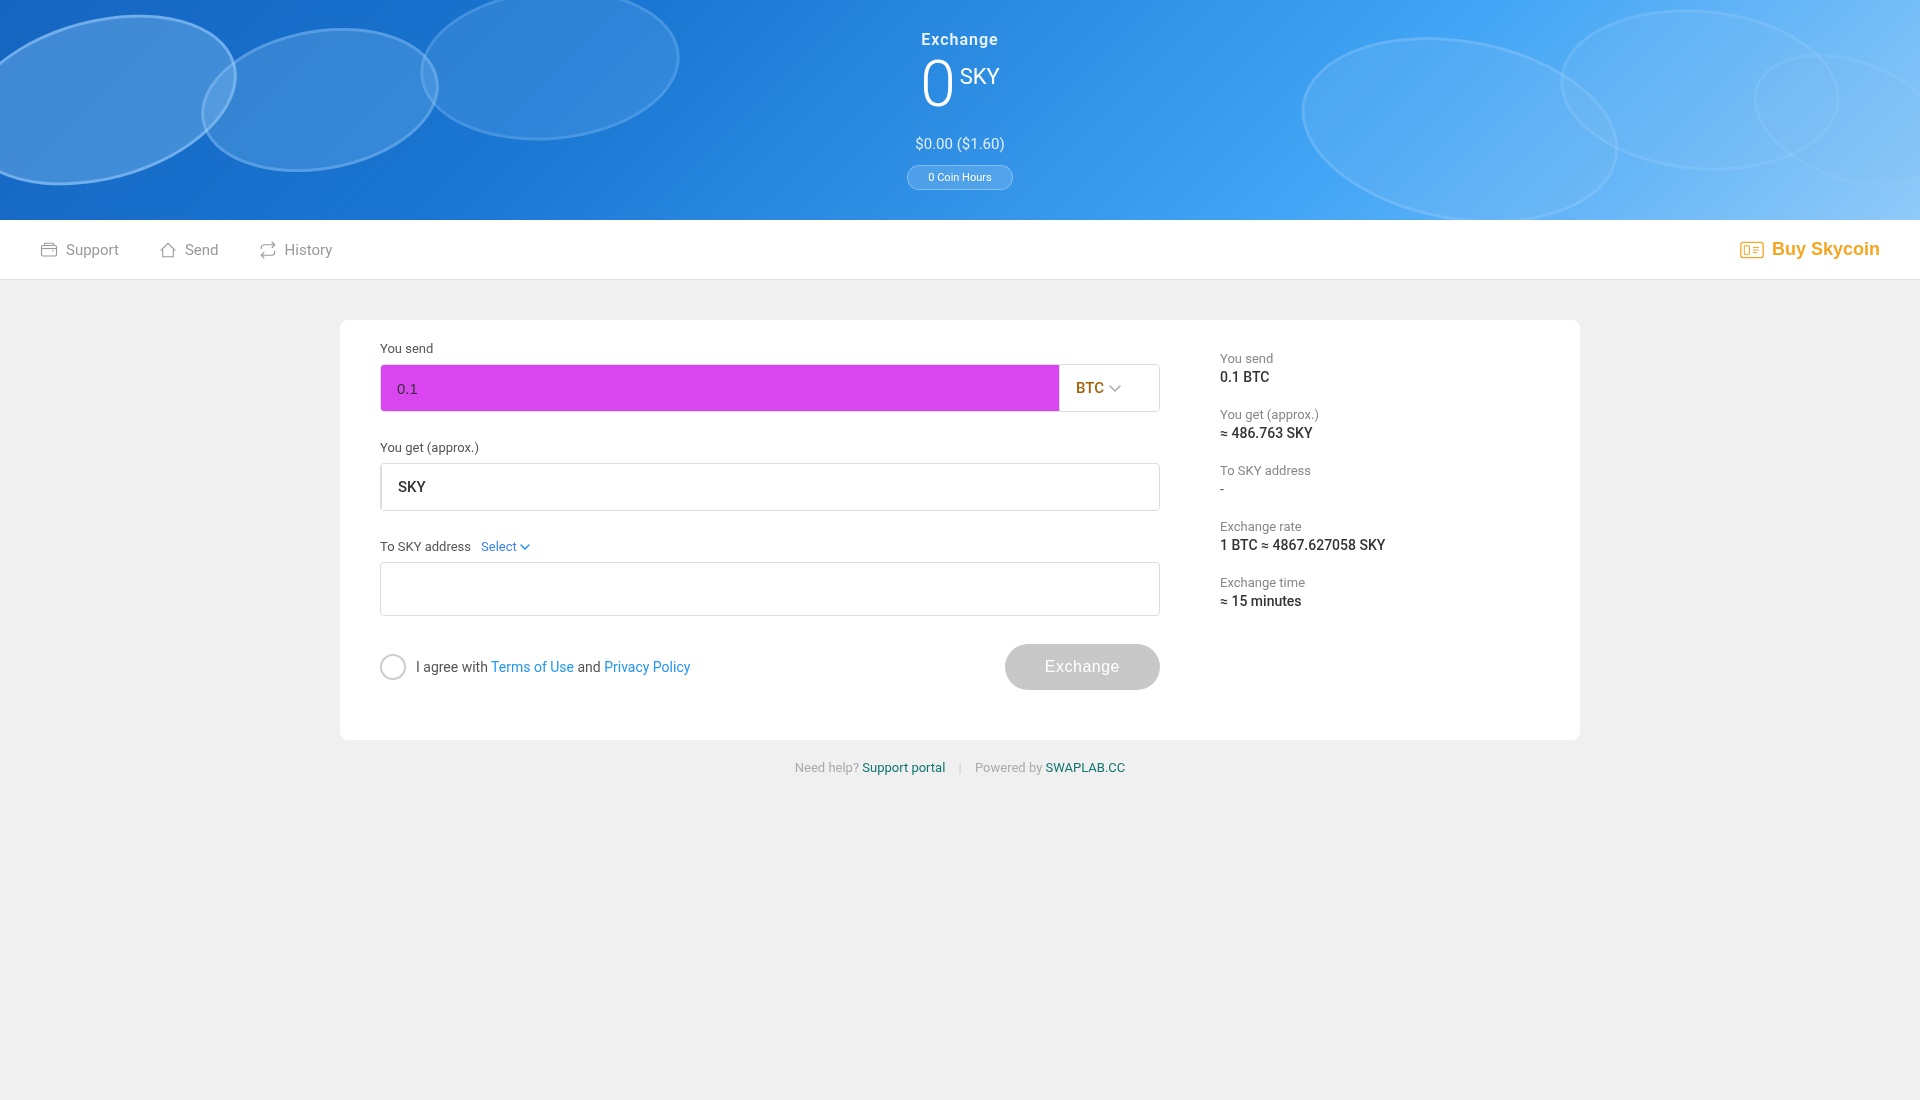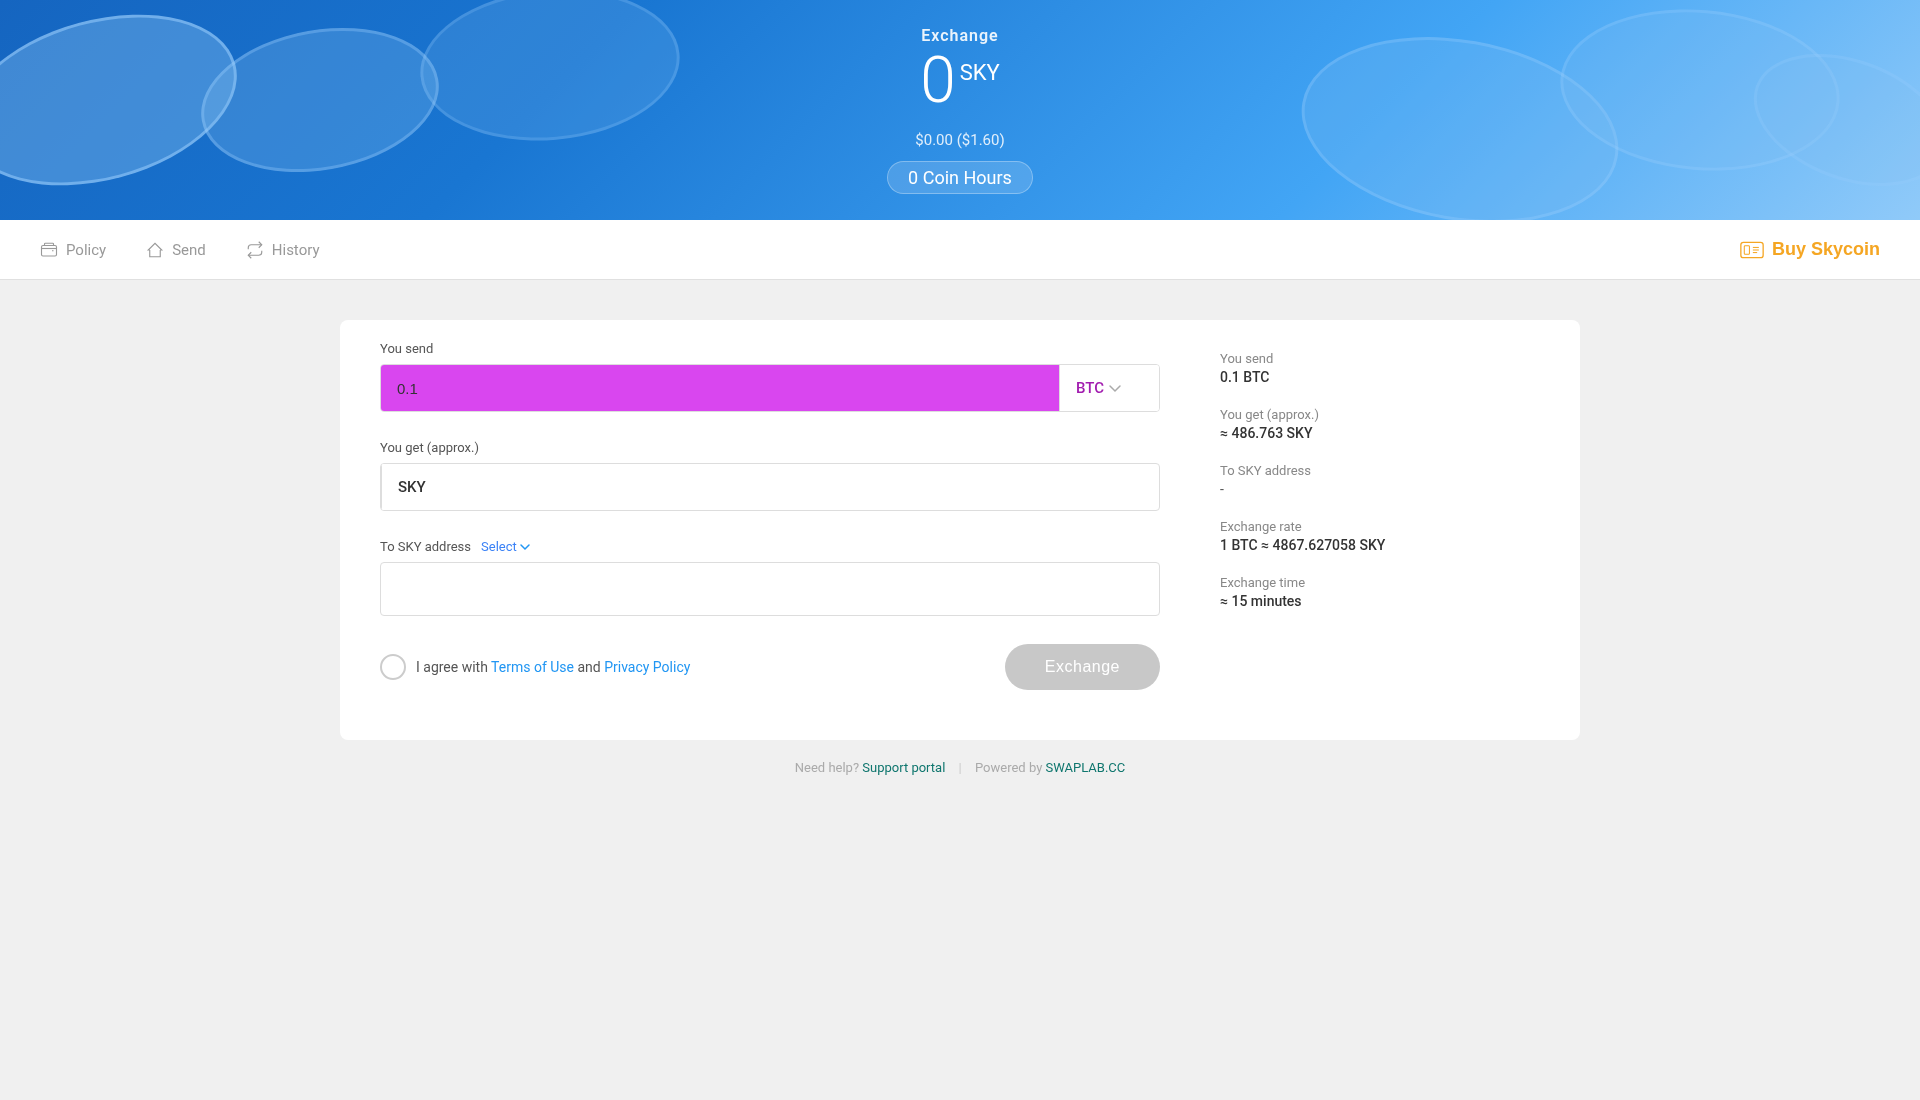--- a/index.html
+++ b/index.html
@@ -45,21 +45,21 @@
       font-size: 15px;
       opacity: 0.85;
       margin-top: 18px;
     }
     .coin-hours-badge {
       margin-top: 12px;
       background: rgba(255,255,255,0.15);
       border: 1px solid rgba(255,255,255,0.3);
       border-radius: 20px;
       padding: 5px 20px;
-      font-size: 18px;
+      font-size: 11px;
       color: white;
       display: inline-block;
     }
 
     
     .nav {
       background: white;
       border-bottom: 1px solid #e0e0e0;
       display: flex;
       align-items: center;
@@ -148,21 +148,21 @@
     }
     .currency-select {
       display: flex;
       align-items: center;
       gap: 4px;
       padding: 14px 16px;
       border-left: 1px solid #ddd;
       background: white;
       cursor: pointer;
       font-size: 15px;
-      color: #a21caf;
+      color: #a16207;
       font-weight: 500;
       min-width: 100px;
     }
     .currency-select-static {
       display: flex;
       align-items: center;
       padding: 14px 16px;
       border-left: 1px solid #ddd;
       background: white;
       font-size: 15px;
@@ -311,21 +311,21 @@
 
 <nav class="nav">
   <div class="nav-items">
     <a class="nav-item">
       <svg viewBox="0 0 24 24" fill="none" stroke="currentColor" stroke-width="1.5">
         <rect x="2" y="6" width="20" height="14" rx="2"></rect>
         <path d="M16 13h2"></path>
         <path d="M2 10h20"></path>
         <path d="M6 6V4a1 1 0 011-1h10a1 1 0 011 1v2"></path>
       </svg>
-      <span>Policy</span>
+      <span>Support</span>
     </a>
     <a class="nav-item">
       <svg viewBox="0 0 24 24" fill="none" stroke="currentColor" stroke-width="1.5">
         <polyline points="5 12 3 12 12 3 21 12 19 12"></polyline>
         <polyline points="19 12 19 21 5 21 5 12"></polyline>
       </svg>
       <span>Send</span>
     </a>
     <a class="nav-item">
       <svg viewBox="0 0 24 24" fill="none" stroke="currentColor" stroke-width="1.5">

